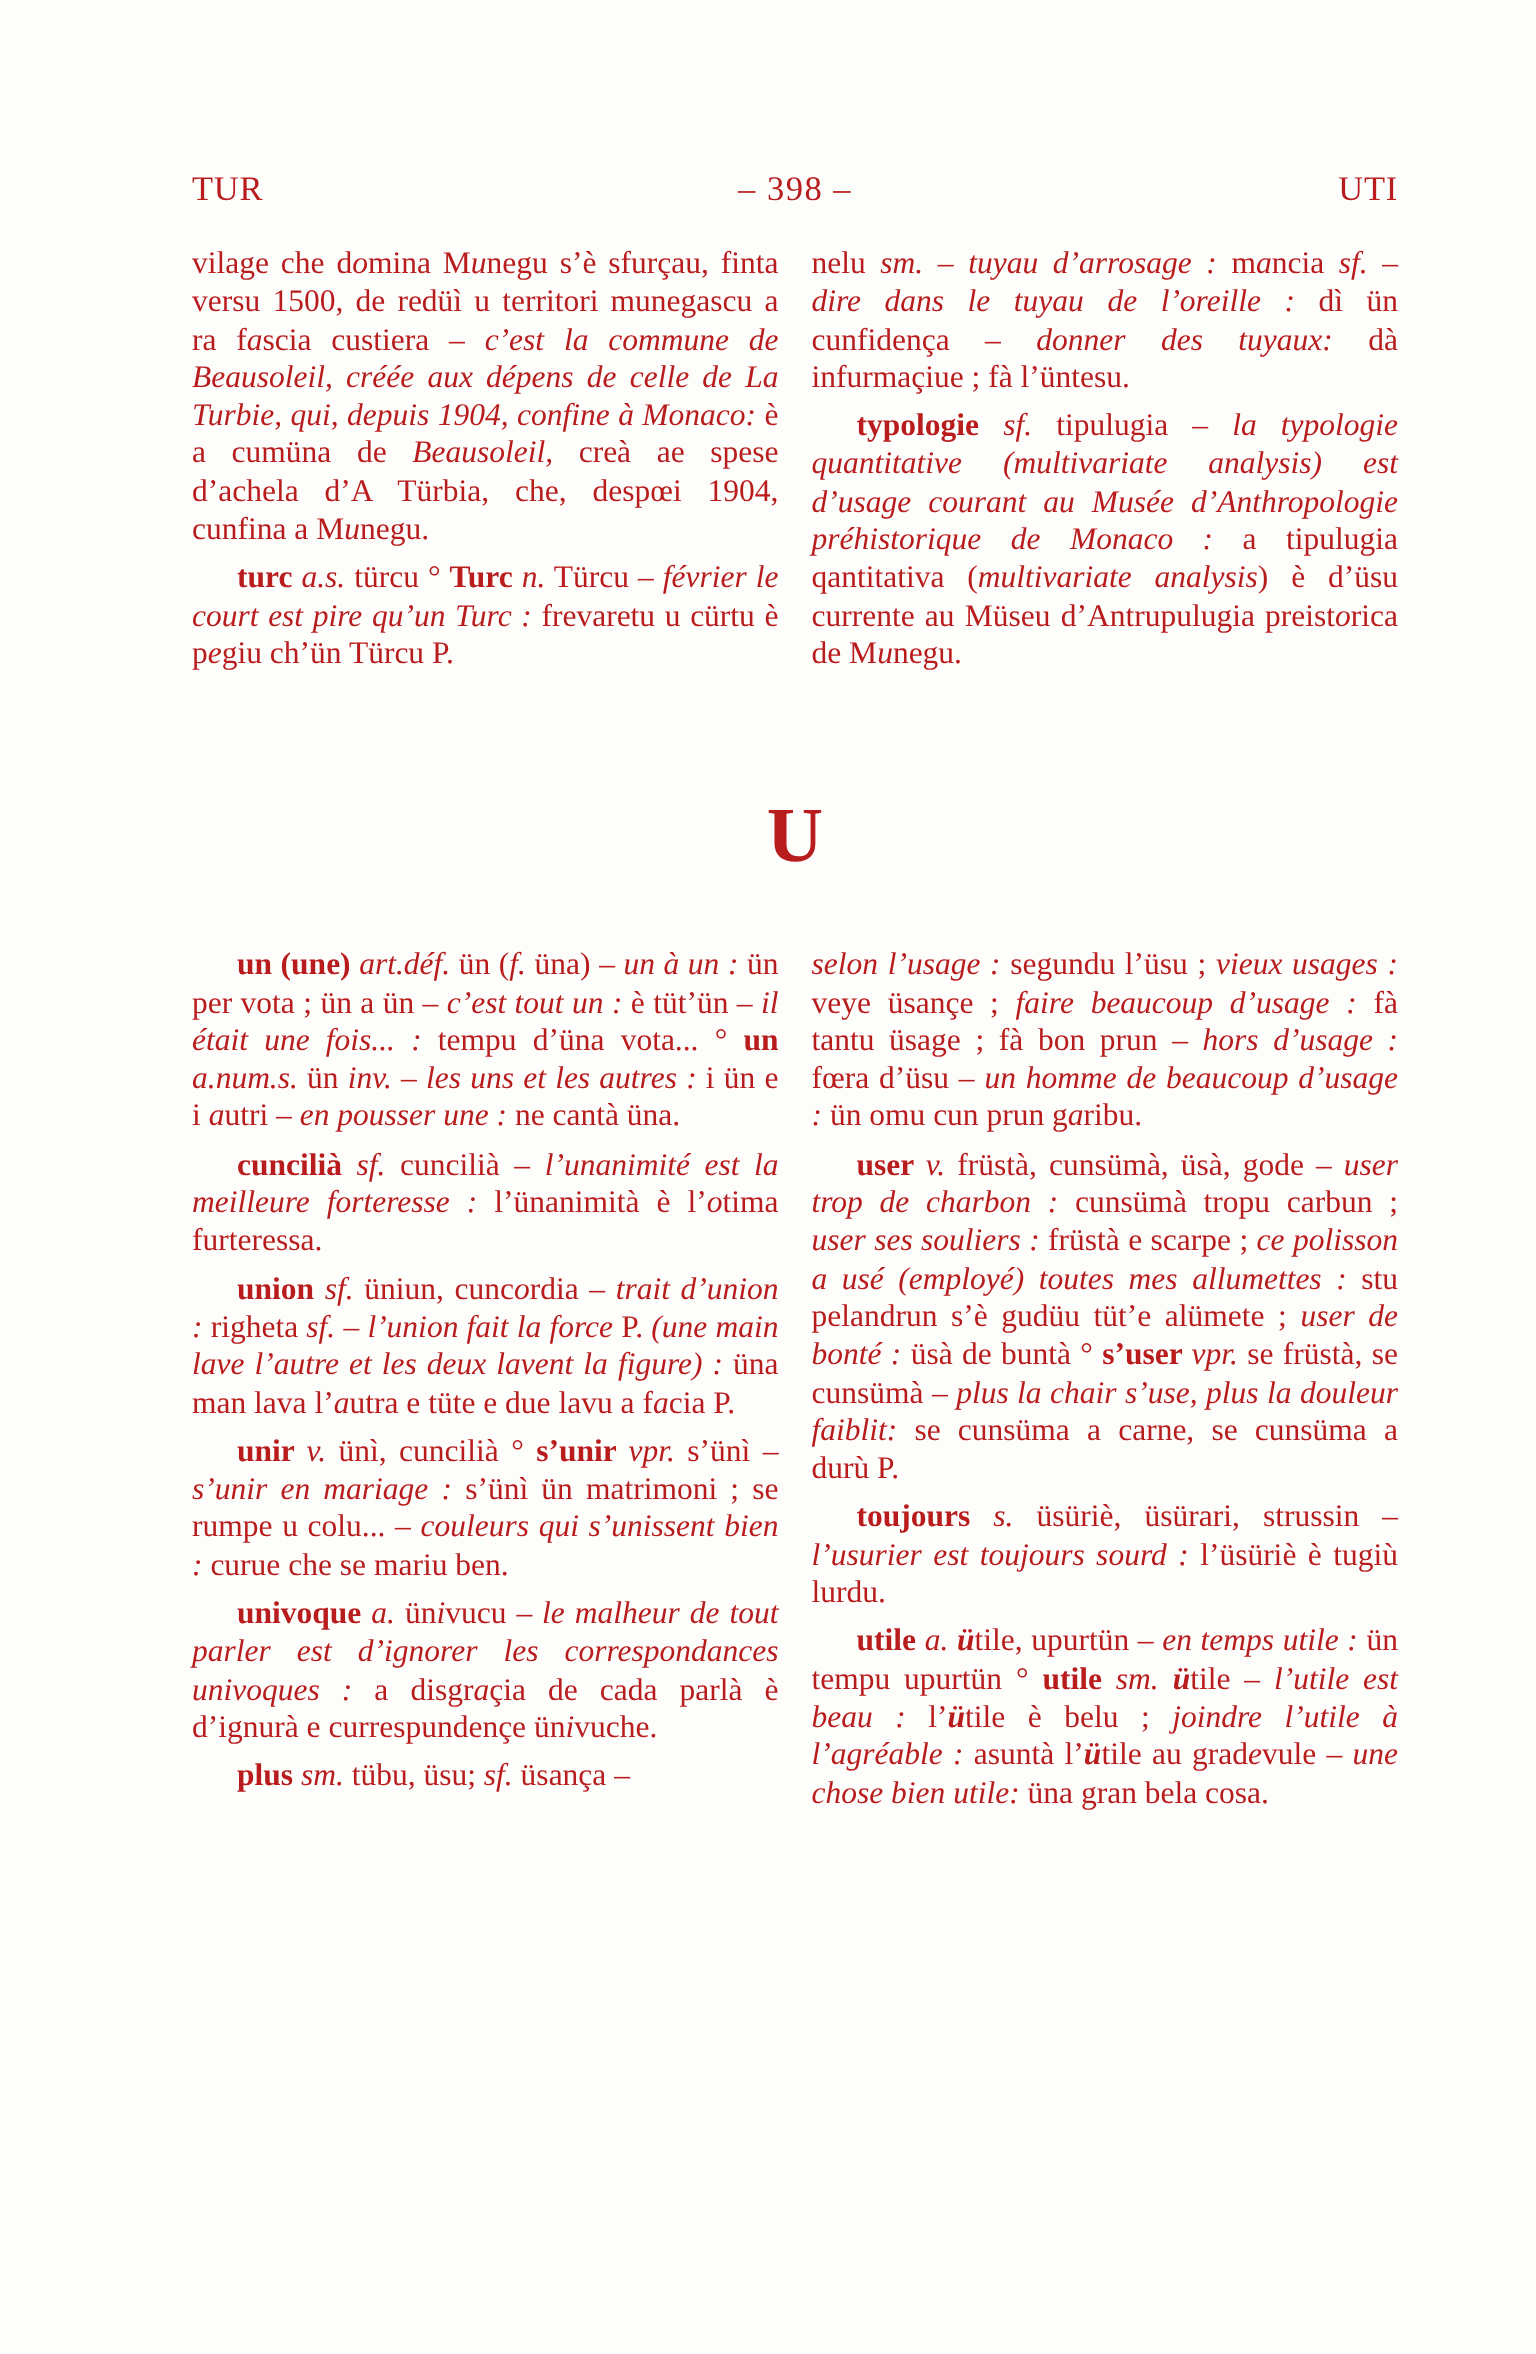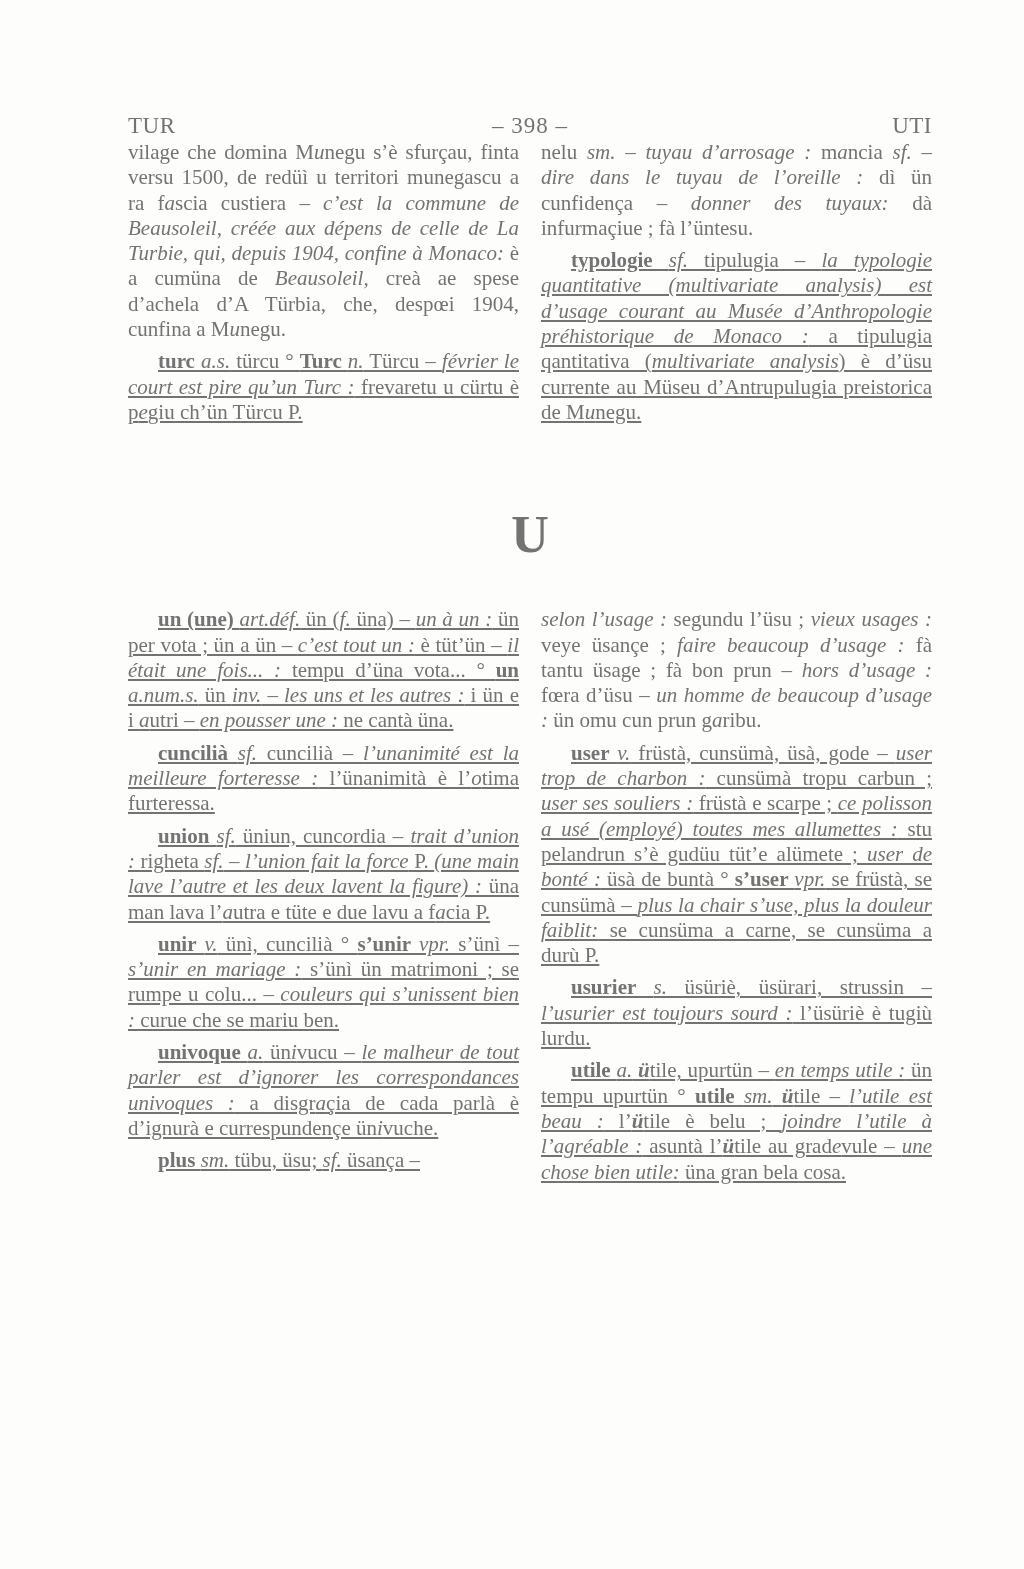--- a/index.html
+++ b/index.html
@@ -5,21 +5,21 @@
   html, body {
     margin: 0;
     padding: 0;
     background: #ffffff;
   }
   .page {
     position: relative;
     width: 1024px;
     height: 1569px;
     background: #fdfdfc;
-    color: #737373;
+    color: #b91c1c;
     font-family: "Liberation Serif", "DejaVu Serif", serif;
     box-sizing: border-box;
     padding: 112px 92px 0 128px;
     overflow: hidden;
   }
   .header {
     position: relative;
     display: flex;
     justify-content: space-between;
     font-size: 23px;
@@ -29,33 +29,33 @@
   .page-num {
     position: absolute;
     left: 0;
     right: 0;
     text-align: center;
     letter-spacing: 1px;
   }
   .columns {
     display: flex;
     gap: 22px;
+    margin-top: 23px;
   }
   .col {
     width: 391px;
     text-align: justify;
     font-size: 21px;
     line-height: 25.3px;
   }
   .entry {
     margin: 0 0 7px 0;
   }
   .entry.indent {
     text-indent: 30px;
-    text-decoration: underline;
   }
   .col p:last-child {
     margin-bottom: 0;
   }
   .section-letter {
     text-align: center;
     font-size: 52px;
     font-weight: bold;
     line-height: 56px;
     margin-top: 82px;
@@ -95,18 +95,18 @@
         <p class="entry indent"><span class="seg-b">un (une) </span><span class="seg-i">art.déf.</span><span class="seg-n"> ün (</span><span class="seg-i">f.</span><span class="seg-n"> üna) – </span><span class="seg-i">un à un :</span><span class="seg-n"> ün per vota ; ün a ün – </span><span class="seg-i">c’est tout un :</span><span class="seg-n"> è tüt’ün – </span><span class="seg-i">il était une fois... :</span><span class="seg-n"> tempu d’üna vota... ° </span><span class="seg-b">un </span><span class="seg-i">a.num.s.</span><span class="seg-n"> ün </span><span class="seg-i">inv.</span><span class="seg-n"> – </span><span class="seg-i">les uns et les autres :</span><span class="seg-n"> i ün e i </span><span class="seg-i">a</span><span class="seg-n">utri – </span><span class="seg-i">en pousser une :</span><span class="seg-n"> ne cantà üna.</span></p>
         <p class="entry indent"><span class="seg-b">cuncilià </span><span class="seg-i">sf.</span><span class="seg-n"> cuncilià – </span><span class="seg-i">l’unanimité est la meilleure forteresse :</span><span class="seg-n"> l’ünanimità è l’</span><span class="seg-i">o</span><span class="seg-n">tima furteressa.</span></p>
         <p class="entry indent"><span class="seg-b">union </span><span class="seg-i">sf.</span><span class="seg-n"> üniun, cunc</span><span class="seg-i">o</span><span class="seg-n">rdia – </span><span class="seg-i">trait d’union :</span><span class="seg-n"> righeta </span><span class="seg-i">sf.</span><span class="seg-n"> – </span><span class="seg-i">l’union fait la force</span><span class="seg-n"> P. </span><span class="seg-i">(une main lave l’autre et les deux lavent la figure) :</span><span class="seg-n"> üna man lava l’</span><span class="seg-i">a</span><span class="seg-n">utra e tüte e due lavu a f</span><span class="seg-i">a</span><span class="seg-n">cia P.</span></p>
         <p class="entry indent"><span class="seg-b">unir </span><span class="seg-i">v.</span><span class="seg-n"> ünì, cuncilià ° </span><span class="seg-b">s’unir </span><span class="seg-i">vpr.</span><span class="seg-n"> s’ünì – </span><span class="seg-i">s’unir en mariage :</span><span class="seg-n"> s’ünì ün matrimoni ; se rumpe u colu... – </span><span class="seg-i">couleurs qui s’unissent bien :</span><span class="seg-n"> curue che se mariu ben.</span></p>
         <p class="entry indent"><span class="seg-b">univoque </span><span class="seg-i">a.</span><span class="seg-n"> ün</span><span class="seg-i">i</span><span class="seg-n">vucu – </span><span class="seg-i">le malheur de tout parler est d’ignorer les correspondances univoques :</span><span class="seg-n"> a disgr</span><span class="seg-i">a</span><span class="seg-n">çia de cada parlà è d’ignurà e currespundençe ün</span><span class="seg-i">i</span><span class="seg-n">vuche.</span></p>
         <p class="entry indent"><span class="seg-b">plus </span><span class="seg-i">sm.</span><span class="seg-n"> tübu, üsu; </span><span class="seg-i">sf.</span><span class="seg-n"> üsança –</span></p>
       </div>
     <div class="col">
         <p class="entry"><span class="seg-i">selon l’usage :</span><span class="seg-n"> segundu l’üsu ; </span><span class="seg-i">vieux usages :</span><span class="seg-n"> veye üsançe ; </span><span class="seg-i">faire beaucoup d’usage :</span><span class="seg-n"> fà tantu üsage ; fà bon prun – </span><span class="seg-i">hors d’usage :</span><span class="seg-n"> fœra d’üsu – </span><span class="seg-i">un homme de beaucoup d’usage :</span><span class="seg-n"> ün omu cun prun g</span><span class="seg-i">a</span><span class="seg-n">ribu.</span></p>
         <p class="entry indent"><span class="seg-b">user </span><span class="seg-i">v.</span><span class="seg-n"> früstà, cunsümà, üsà, gode – </span><span class="seg-i">user trop de charbon :</span><span class="seg-n"> cunsümà tropu carbun ; </span><span class="seg-i">user ses souliers :</span><span class="seg-n"> früstà e scarpe ; </span><span class="seg-i">ce polisson a usé (employé) toutes mes allumettes :</span><span class="seg-n"> stu pelandrun s’è gudüu tüt’e alümete ; </span><span class="seg-i">user de bonté :</span><span class="seg-n"> üsà de buntà ° </span><span class="seg-b">s’user </span><span class="seg-i">vpr.</span><span class="seg-n"> se früstà, se cunsümà – </span><span class="seg-i">plus la chair s’use, plus la douleur faiblit:</span><span class="seg-n"> se cunsüma a carne, se cunsüma a durù P.</span></p>
-        <p class="entry indent"><span class="seg-b">usurier </span><span class="seg-i">s.</span><span class="seg-n"> üsüriè, üsürari, strussin – </span><span class="seg-i">l’usurier est toujours sourd :</span><span class="seg-n"> l’üsüriè è tugiù lurdu.</span></p>
+        <p class="entry indent"><span class="seg-b">toujours </span><span class="seg-i">s.</span><span class="seg-n"> üsüriè, üsürari, strussin – </span><span class="seg-i">l’usurier est toujours sourd :</span><span class="seg-n"> l’üsüriè è tugiù lurdu.</span></p>
         <p class="entry indent"><span class="seg-b">utile </span><span class="seg-i">a.</span><span class="seg-n"> </span><span class="seg-bi">ü</span><span class="seg-n">tile, upurtün – </span><span class="seg-i">en temps utile :</span><span class="seg-n"> ün tempu upurtün ° </span><span class="seg-b">utile </span><span class="seg-i">sm.</span><span class="seg-n"> </span><span class="seg-bi">ü</span><span class="seg-n">tile – </span><span class="seg-i">l’utile est beau :</span><span class="seg-n"> l’</span><span class="seg-bi">ü</span><span class="seg-n">tile è belu ; </span><span class="seg-i">joindre l’utile à l’agréable :</span><span class="seg-n"> asuntà l’</span><span class="seg-bi">ü</span><span class="seg-n">tile au grad</span><span class="seg-i">e</span><span class="seg-n">vule – </span><span class="seg-i">une chose bien utile:</span><span class="seg-n"> üna gran bela cosa.</span></p>
       </div>
   </div>
 
 </div>
 
 </body></html>

